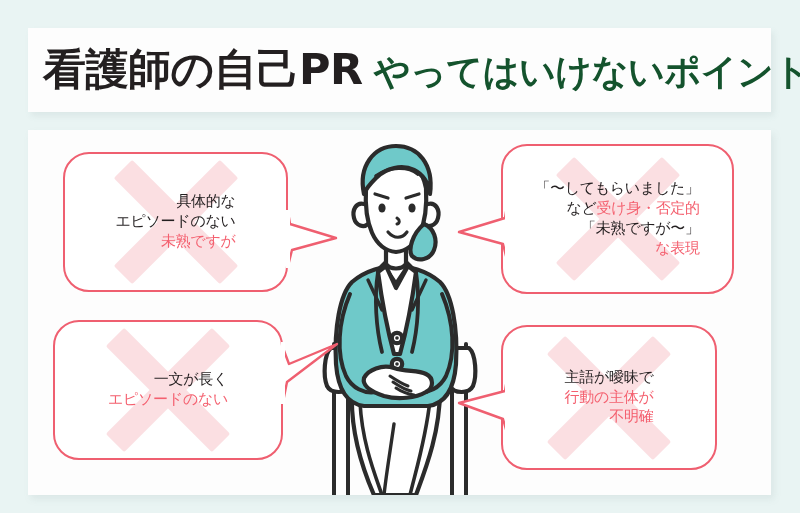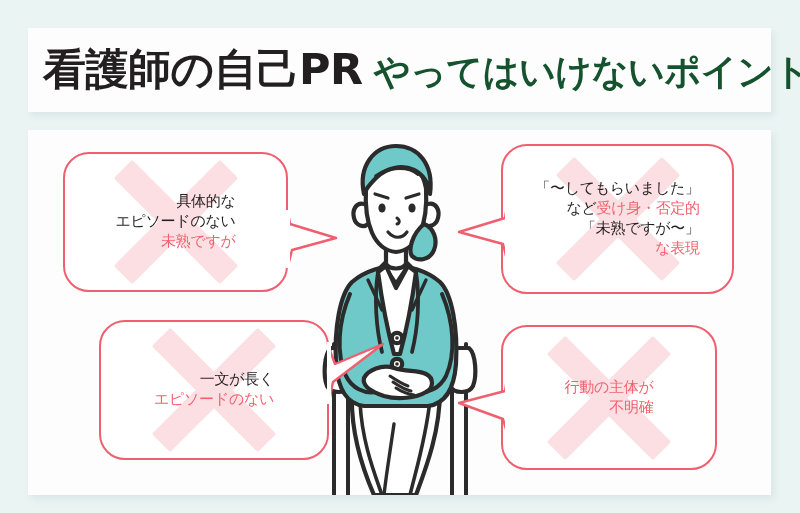--- a/index.html
+++ b/index.html
@@ -74,21 +74,21 @@
     color:#231f20;
     letter-spacing:-.3px;
     padding:0 6px;
   }
   .btext .hl{color:#f4606f;}
   .tail{position:absolute;z-index:3;}
 
   
   #bubble-tl{left:35px;top:22px;width:225px;height:140px;}
   #bubble-tr{left:473px;top:14px;width:233px;height:150px;}
-  #bubble-bl{left:25px;top:190px;width:230px;height:140px;margin-left:46px;}
+  #bubble-bl{left:25px;top:190px;width:230px;height:140px;}
   #bubble-br{left:473px;top:195px;width:216px;height:145px;}
 
   
   .figure-wrap{
     position:absolute;left:262px;top:2px;width:220px;height:363px;
   }
   svg{display:block;}
 </style>
 </head>
 <body>
@@ -151,20 +151,21 @@
         <rect x="0" y="0" width="4" height="62" fill="#ffffff"></rect>
       </svg>
     </div>
 
     <div class="bubble" id="bubble-br">
       <div class="xmark">
           <span></span>
           <span></span>
         </div>
       <div class="btext">
+        <div>主語が曖昧で</div>
         <div class="hl">行動の主体が</div>
         <div class="hl">不明確</div>
       </div>
       <svg class="tail" style="left:-48px;top:50px;" width="54" height="58" viewBox="0 0 54 58">
         <path d="M52 2 L52 56 L48 42 L4 26 L50 14 Z" fill="#ffffff" stroke="#ef5f70" stroke-width="2.4" stroke-linejoin="round"></path>
         <rect x="50" y="0" width="4" height="58" fill="#ffffff"></rect>
       </svg>
     </div>
 
     <div class="figure-wrap">

